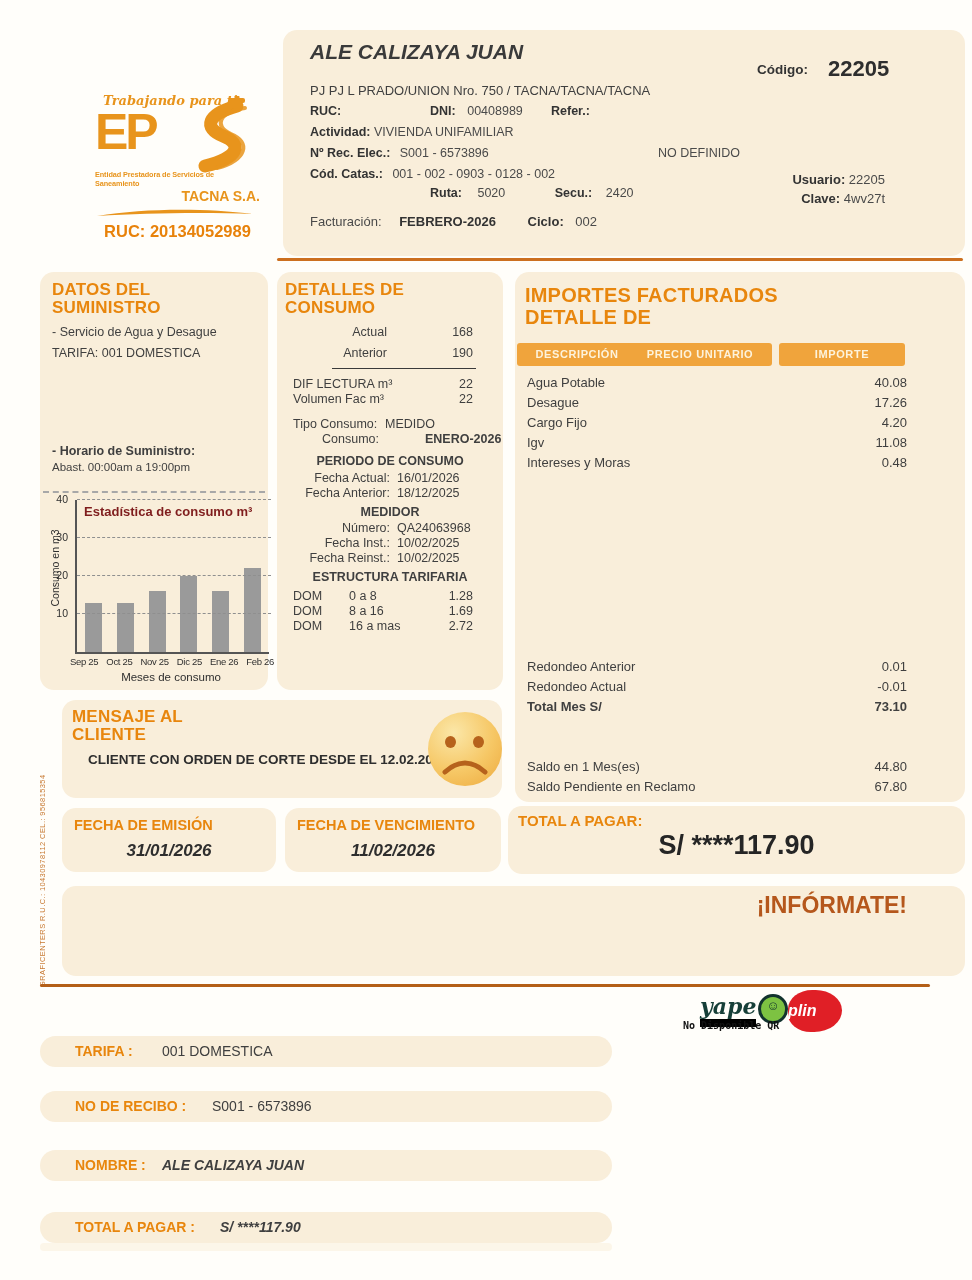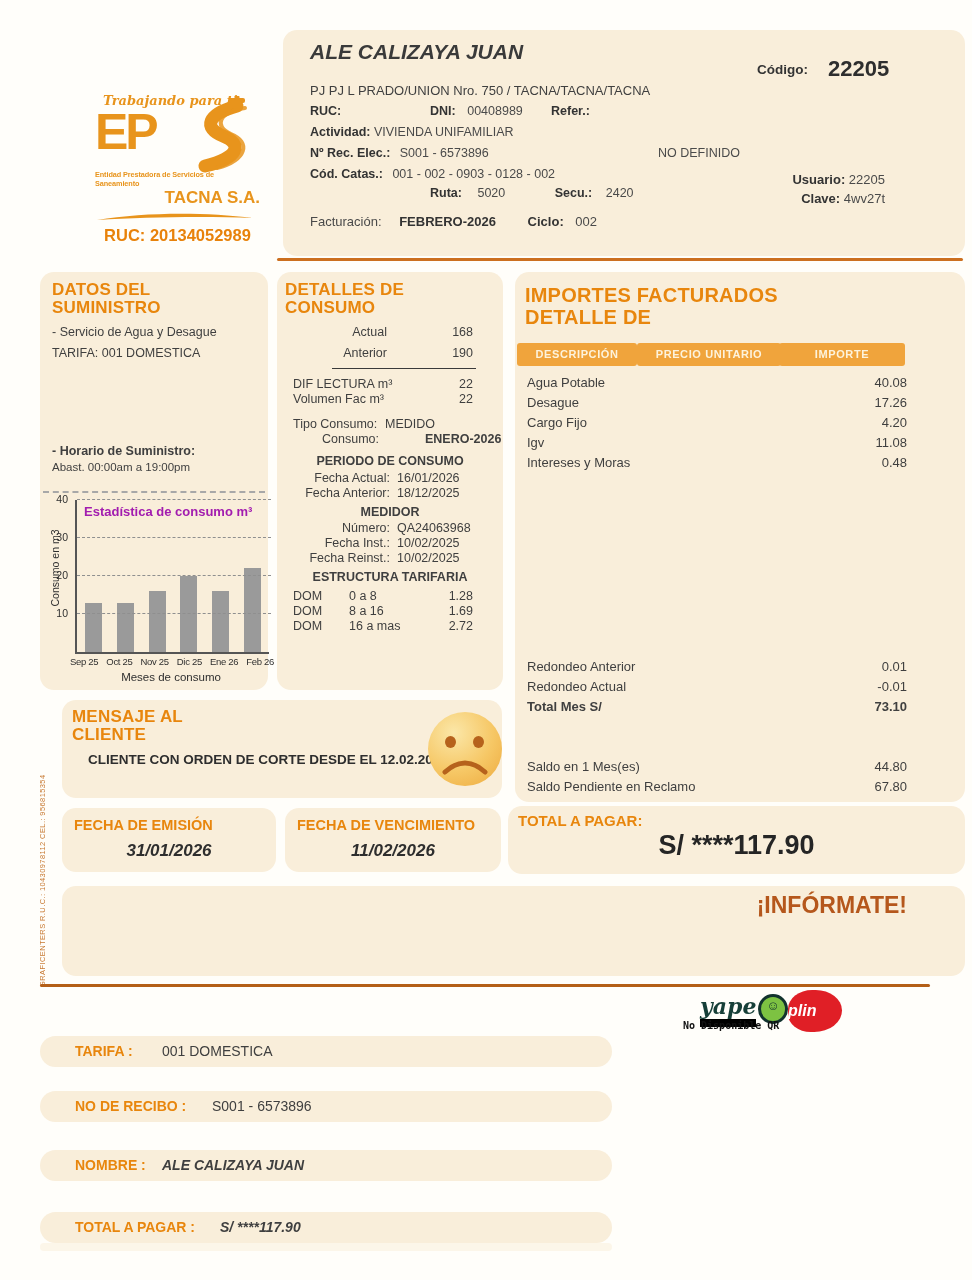--- a/index.html
+++ b/index.html
@@ -13,42 +13,42 @@
   .t12{font-size:12.5px;color:#3f3f3f;}
   .t13{font-size:13px;color:#3f3f3f;}
   .lab{font-weight:bold;color:#333;}
   .val{color:#4a4a4a;}
   .r{text-align:right;}
 
   
   .logo-tagline{font-family:"DejaVu Serif",serif;font-style:italic;font-weight:bold;color:#e8941c;font-size:13px;}
   .logo-brand{font-weight:900;font-size:50px;color:#e8941c;letter-spacing:-3px;line-height:.9;}
   .logo-sub{font-size:7.3px;font-weight:bold;color:#e8941c;letter-spacing:-.1px;}
-  .logo-co{font-size:17px;font-weight:bold;color:#e8941c;text-align:right;}
+  .logo-co{font-size:14px;font-weight:bold;color:#e8941c;text-align:right;}
   .logo-ruc{font-size:16.5px;font-weight:bold;color:#e8820a;}
 
   
   .oline{position:absolute;background:#cc6f1f;height:3px;border-radius:2px;}
 
   
   .tab{position:absolute;height:23px;background:#f0a43c;border-radius:3px;color:#fdf3dc;
        font-size:11px;font-weight:bold;text-align:center;line-height:23px;letter-spacing:.6px;}
 
   
   .chart-plot{position:absolute;left:35px;top:228px;width:192px;height:152px;
               border-left:2px solid #555;border-bottom:2px solid #555;}
   .bars{position:absolute;left:0;right:0;top:0;bottom:0;display:flex;align-items:flex-end;
         justify-content:space-between;padding:0 8px;}
   .bar{width:17px;}
   .gridline{position:absolute;left:0;right:-2px;border-top:1.5px dashed #8f8f8f;height:0;}
   .yaxis{position:absolute;left:0;top:228px;width:31px;height:152px;}
   .ytick{position:absolute;right:3px;transform:translateY(45%);font-size:10.5px;color:#2f2f2f;}
   .xlabels{position:absolute;left:30px;top:384px;width:204px;display:flex;justify-content:space-between;
            font-size:9.5px;color:#2f2f2f;letter-spacing:-.3px;}
-  .chart-title{position:absolute;left:44px;top:232px;font-size:13px;font-weight:bold;color:#a21caf;z-index:2;}
+  .chart-title{position:absolute;left:44px;top:232px;font-size:13px;font-weight:bold;color:#7f1d1d;z-index:2;}
   .chart-ylab{position:absolute;left:-24px;top:290px;transform:rotate(-90deg);font-size:10.5px;color:#2f2f2f;}
   .chart-xlab{position:absolute;left:35px;top:399px;width:192px;text-align:center;font-size:11.5px;color:#2f2f2f;}
   .dash-div{position:absolute;left:3px;right:3px;top:219px;border-top:2px dashed #a8a8a8;}
 
   
   .face{position:absolute;left:366px;top:12px;width:74px;height:74px;border-radius:50%;
         background:radial-gradient(circle at 35% 28%,#fbe7a8,#f6c765 55%,#eda93c);}
   .eye{position:absolute;width:11px;height:12px;border-radius:50%;background:#b6621c;top:24px;}
 
   
@@ -242,21 +242,21 @@
     <div class="abs t12" style="left:72px;top:347px;">16 a mas</div>
     <div class="abs t12 r" style="left:150px;top:347px;width:46px;">2.72</div>
   </div>
 
   <div class="panel" style="left:515px;top:272px;width:450px;height:530px;">
     <div style="position:absolute;left:10px;top:12px;color:#e8860d;font-weight:bold;font-size:20px;line-height:1.1;letter-spacing:.2px;">
       <div>IMPORTES FACTURADOS</div>
       <div>DETALLE DE</div>
     </div>
     <div class="tab" style="left:2px;top:71px;width:120px;">DESCRIPCIÓN</div>
-    <div class="tab" style="left:122px;top:71px;width:144px;">PRECIO UNITARIO</div>
+    <div class="tab" style="left:113px;top:71px;width:144px;">PRECIO UNITARIO</div>
     <div class="tab" style="left:264px;top:71px;width:126px;">IMPORTE</div>
 
     <div class="abs t13" style="left:12px;top:103px;">Agua Potable</div>
     <div class="abs t13 r" style="right:58px;top:103px;width:60px;">40.08</div>
     <div class="abs t13" style="left:12px;top:123px;">Desague</div>
     <div class="abs t13 r" style="right:58px;top:123px;width:60px;">17.26</div>
     <div class="abs t13" style="left:12px;top:143px;">Cargo Fijo</div>
     <div class="abs t13 r" style="right:58px;top:143px;width:60px;">4.20</div>
     <div class="abs t13" style="left:12px;top:163px;">Igv</div>
     <div class="abs t13 r" style="right:58px;top:163px;width:60px;">11.08</div>

